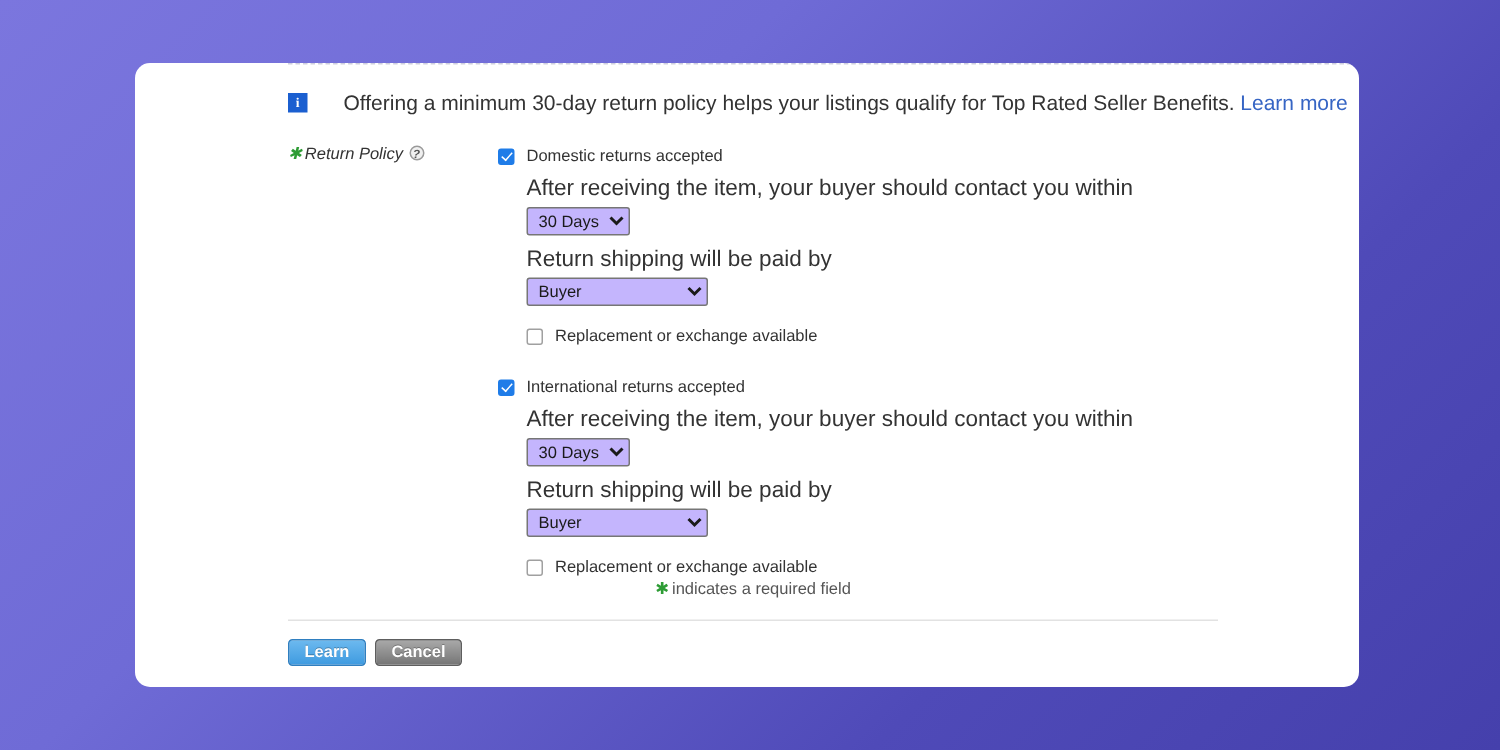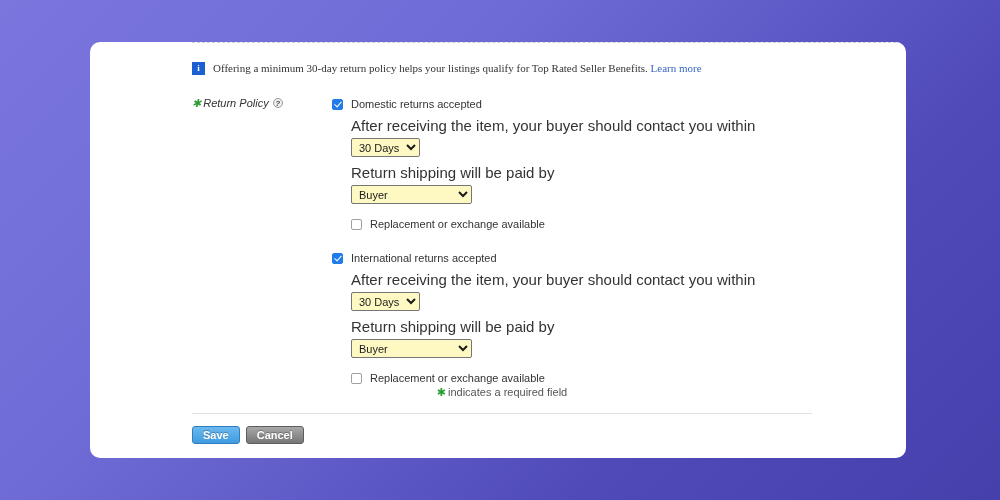--- a/index.html
+++ b/index.html
@@ -50,26 +50,25 @@
     color: #ffffff;
     font-size: 9px;
     font-weight: bold;
     line-height: 13px;
     text-align: center;
     font-family: "Liberation Serif", serif;
     flex: 0 0 auto;
     margin-top: 1px;
   }
   .info-text {
-    margin-left: 8px;
-    font-size: 11px;
+    margin-left: 24px;
+    font-size: 14px;
     color: #333333;
     line-height: 15px;
     white-space: nowrap;
-    font-family: Liberation Serif, serif;
   }
   .info-text a,
   .link {
     color: #3665c4;
     text-decoration: none;
   }
 
   
   .field-row {
     display: flex;
@@ -151,21 +150,21 @@
     margin-top: 9px;
     white-space: nowrap;
     line-height: 14px;
   }
 
   
   select {
     font-family: "Liberation Sans", sans-serif;
     font-size: 11px;
     color: #1a1a1a;
-    background: #fef9c3;
+    background: #c4b5fd;
     border: 1px solid #767676;
     border-radius: 2px;
     padding: 1px 3px;
     margin-top: 5px;
     height: 19px;
     line-height: 15px;
   }
   select.wide { width: 121px; }
 
   .gap-lg { height: 19px; }
@@ -291,19 +290,19 @@
         </div>
       </div>
     </div>
 
     <div class="footer">
       <div class="required-note">
         <span class="req-star">✱</span><span>indicates a required field</span>
       </div>
       <div class="divider"></div>
       <div class="buttons">
-        <button class="btn btn-primary">Save</button>
+        <button class="btn btn-primary">Learn</button>
         <button class="btn btn-secondary">Cancel</button>
       </div>
     </div>
 
   </div>
 </div>
 
 </body></html>

